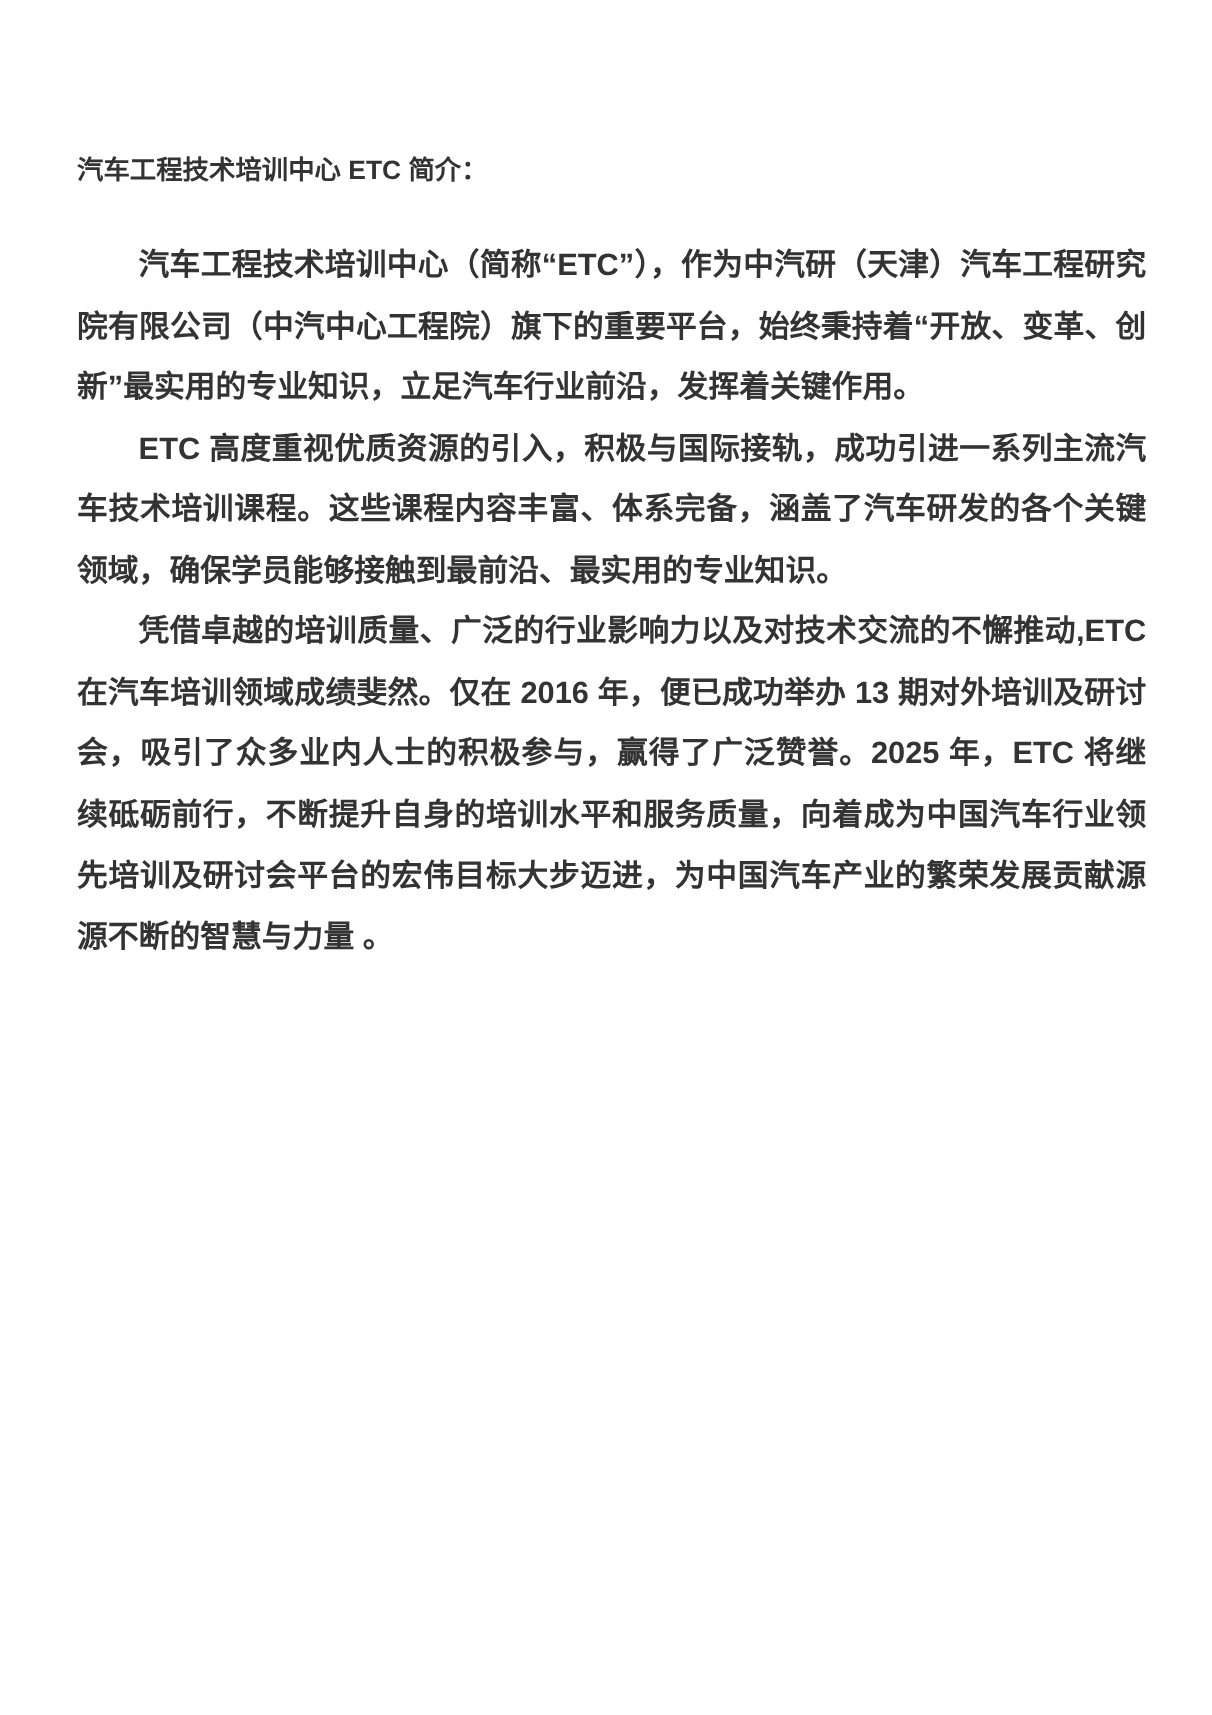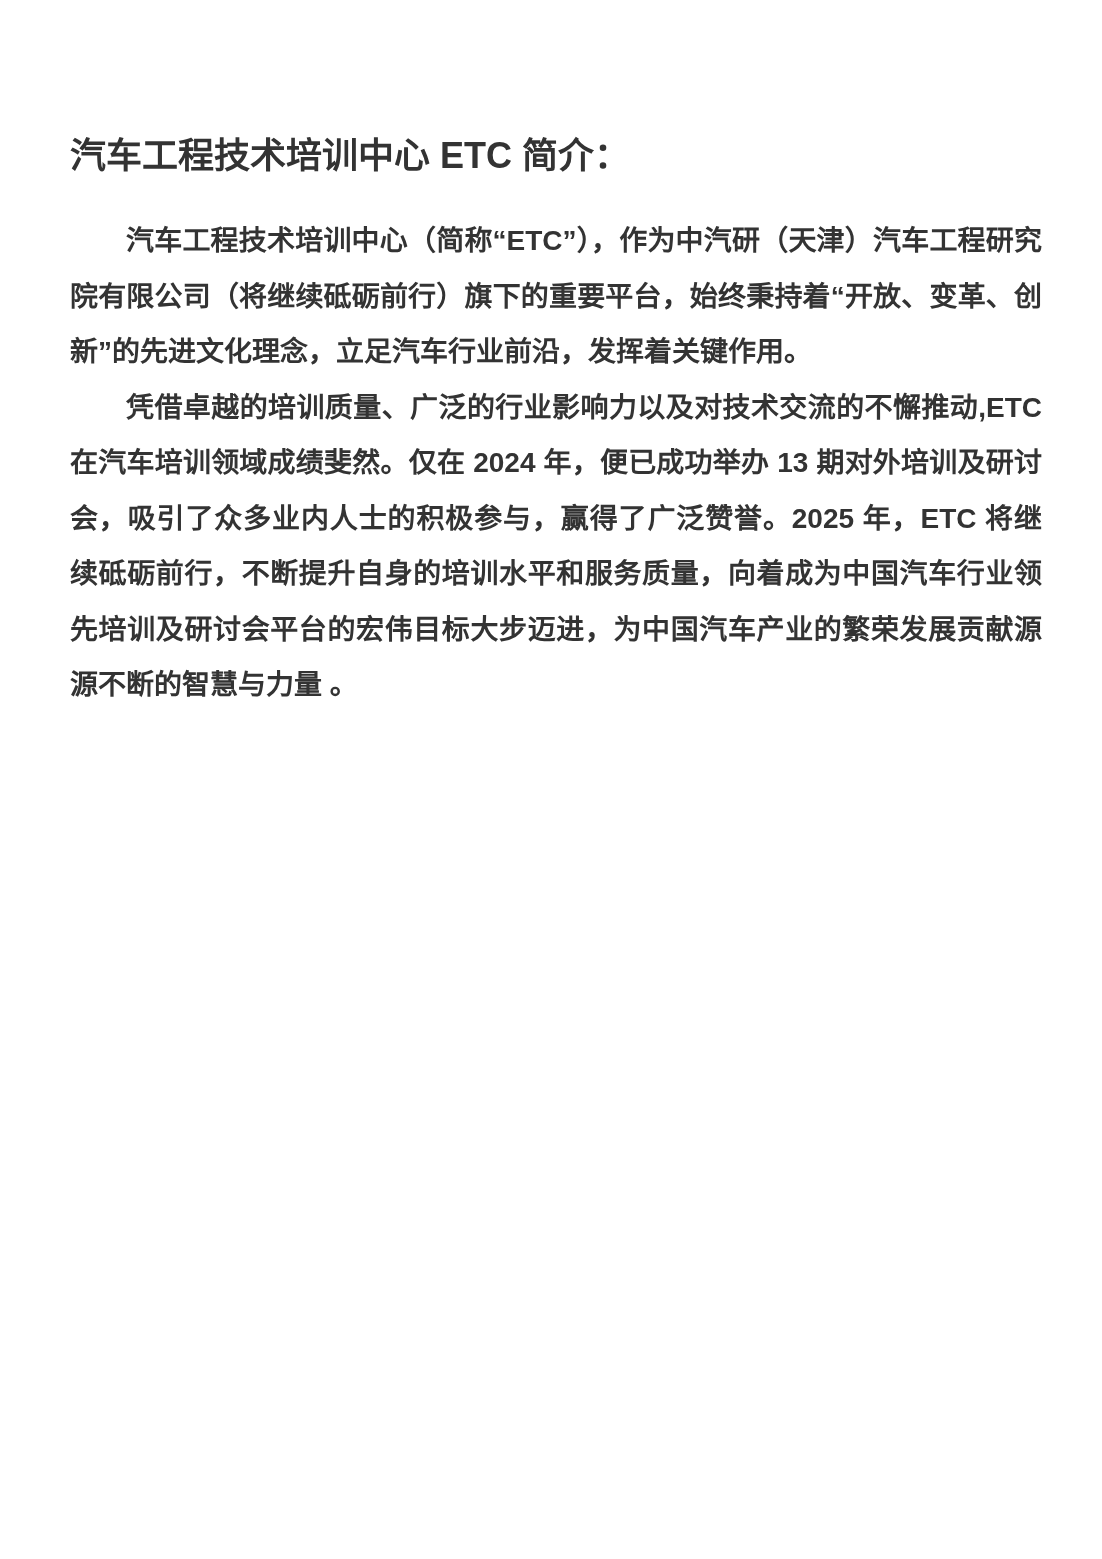--- a/index.html
+++ b/index.html
@@ -16,21 +16,21 @@
     overflow: hidden;
     font-family: "Liberation Sans", "DejaVu Sans", sans-serif;
   }
   .content {
     position: absolute;
     left: 70px;
     top: 128px;
     width: 972px;
   }
   .doc-title {
-    font-size: 36px;
+    font-size: 24px;
     font-weight: 700;
     color: #333333;
     line-height: 55px;
     margin: 0 0 30px 0;
     text-align: left;
   }
   .para {
     font-size: 28px;
     font-weight: 700;
     color: #333333;
@@ -41,16 +41,17 @@
     text-indent: 2em;
     word-break: break-all;
   }
 </style>
 </head>
 <body>
 
 <div class="page">
   <div class="content">
     <h1 class="doc-title">汽车工程技术培训中心 ETC 简介：</h1>
-    <p class="para">汽车工程技术培训中心（简称“ETC”），作为中汽研（天津）汽车工程研究院有限公司（将继续砥砺前行）旗下的重要平台，始终秉持着“开放、变革、创新”的先进文化理念，立足汽车行业前沿，发挥着关键作用。</p>
-    <p class="para">凭借卓越的培训质量、广泛的行业影响力以及对技术交流的不懈推动,ETC 在汽车培训领域成绩斐然。仅在 2024 年，便已成功举办 13 期对外培训及研讨会，吸引了众多业内人士的积极参与，赢得了广泛赞誉。2025 年，ETC 将继续砥砺前行，不断提升自身的培训水平和服务质量，向着成为中国汽车行业领先培训及研讨会平台的宏伟目标大步迈进，为中国汽车产业的繁荣发展贡献源源不断的智慧与力量 。</p>
+    <p class="para">汽车工程技术培训中心（简称“ETC”），作为中汽研（天津）汽车工程研究院有限公司（中汽中心工程院）旗下的重要平台，始终秉持着“开放、变革、创新”最实用的专业知识，立足汽车行业前沿，发挥着关键作用。</p>
+    <p class="para">ETC 高度重视优质资源的引入，积极与国际接轨，成功引进一系列主流汽车技术培训课程。这些课程内容丰富、体系完备，涵盖了汽车研发的各个关键领域，确保学员能够接触到最前沿、最实用的专业知识。</p>
+    <p class="para">凭借卓越的培训质量、广泛的行业影响力以及对技术交流的不懈推动,ETC 在汽车培训领域成绩斐然。仅在 2016 年，便已成功举办 13 期对外培训及研讨会，吸引了众多业内人士的积极参与，赢得了广泛赞誉。2025 年，ETC 将继续砥砺前行，不断提升自身的培训水平和服务质量，向着成为中国汽车行业领先培训及研讨会平台的宏伟目标大步迈进，为中国汽车产业的繁荣发展贡献源源不断的智慧与力量 。</p>
   </div>
 </div>
 
 </body></html>

